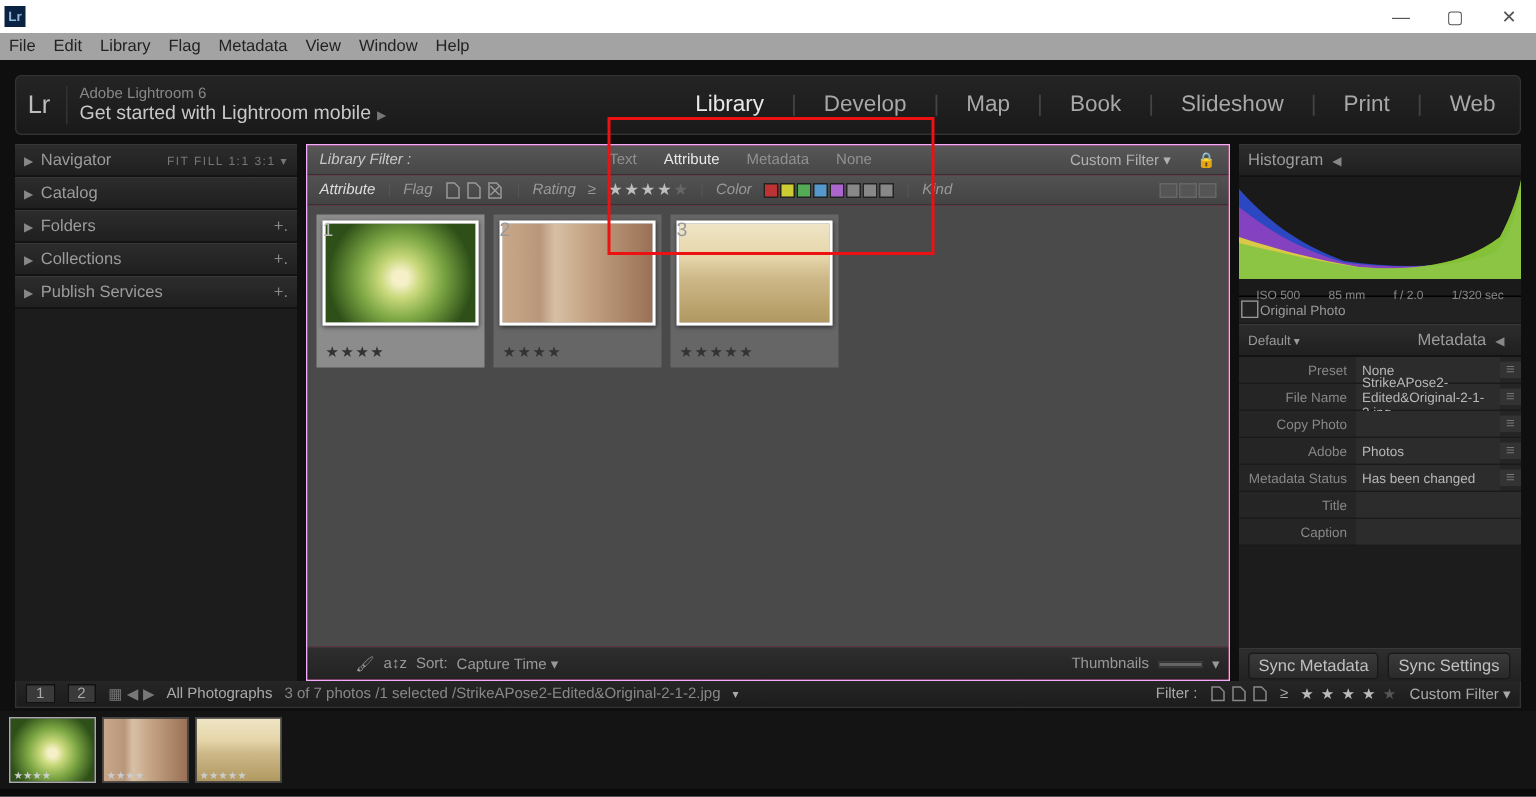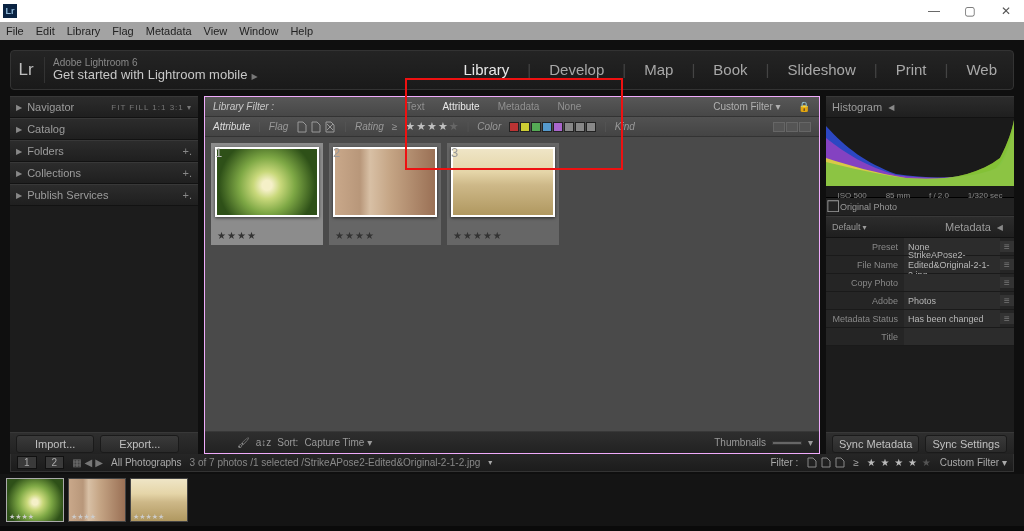--- a/index.html
+++ b/index.html
@@ -142,24 +142,20 @@
           <span class="tri">▶</span>
           <span>Collections</span>
           <span class="plus">+.</span>
         </div>
       <div class="phead">
           <span class="tri">▶</span>
           <span>Publish Services</span>
           <span class="plus">+.</span>
         </div>
       <div class="leftfill"></div>
-      <div class="bottombar">
-        <button class="btn">Import...</button>
-        <button class="btn">Export...</button>
-      </div>
     </div>
 
     <div class="midp">
       <div class="libfilter">
         <span class="lflabel">Library Filter :</span>
         <span class="fopt">Text</span>
         <span class="fopt act">Attribute</span>
         <span class="fopt">Metadata</span>
         <span class="fopt">None</span>
         <span class="cfilter"><span>Custom Filter</span> ▾</span>
@@ -298,20 +294,24 @@
           </div>
           <div class="mdrow">
             <div class="k">Metadata Status</div>
             <div class="v">Has been changed</div>
             <div class="dd">≡</div>
           </div>
           <div class="mdrow">
             <div class="k">Title</div>
             <div class="v"></div>
           </div>
+          <div class="mdrow">
+            <div class="k">Caption</div>
+            <div class="v"></div>
+          </div>
         </div>
       <div class="leftfill"></div>
       <div class="bottombar">
         <button class="btn" style="padding:2px 6px">Sync Metadata</button>
         <button class="btn" style="padding:2px 6px">Sync Settings</button>
       </div>
     </div>
 
   </div>
 

